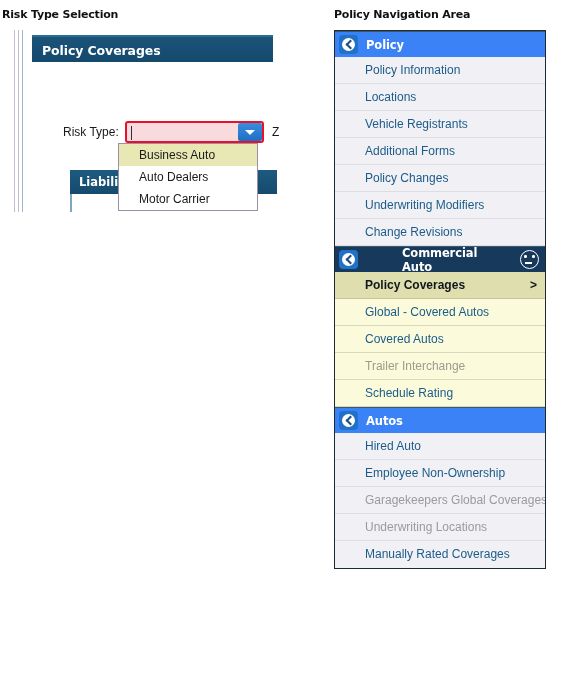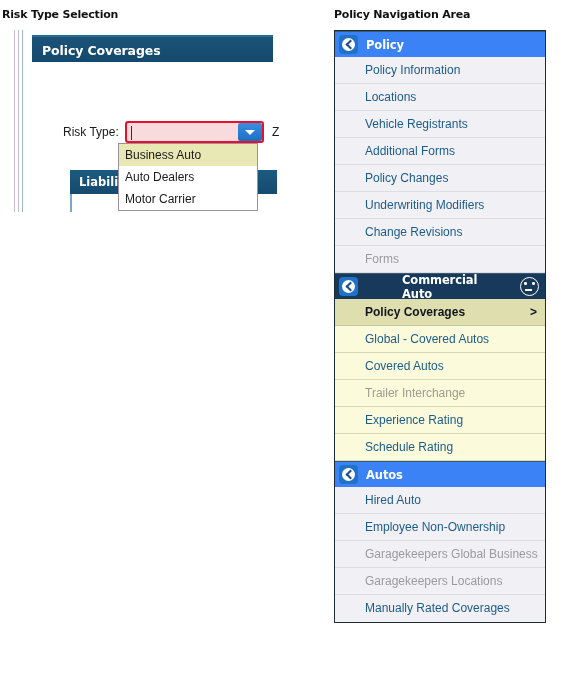--- a/index.html
+++ b/index.html
@@ -148,21 +148,21 @@
     top: 113px;
     width: 140px;
     background: #ffffff;
     border: 1px solid #9b8fa3;
     box-sizing: border-box;
     z-index: 40;
   }
   .opt {
     height: 22px;
     line-height: 22px;
-    padding-left: 6px;
+    padding-left: 20px;
     font-size: 12px;
     color: #1a1a1a;
     box-sizing: border-box;
     white-space: nowrap;
   }
   .opt.selected { background: #e8e8b4; }
 
   
   #liability-tab {
     position: absolute;
@@ -363,49 +363,47 @@
           </span>
           <span class="hdr-label">Policy</span>
         </div>
         <div class="nav-item"><span>Policy Information</span></div>
         <div class="nav-item"><span>Locations</span></div>
         <div class="nav-item"><span>Vehicle Registrants</span></div>
         <div class="nav-item"><span>Additional Forms</span></div>
         <div class="nav-item"><span>Policy Changes</span></div>
         <div class="nav-item"><span>Underwriting Modifiers</span></div>
         <div class="nav-item"><span>Change Revisions</span></div>
-        <div class="nav-item disabled"><span>Forms</span></div>
       </div>
       <div class="nav-group">
         <div class="nav-header navy">
           <span class="badge-icon">
             <span class="disc"></span>
           </span>
           <span class="hdr-label">Commercial Auto</span>
           <span class="face-icon">
             <span class="eye l"></span>
             <span class="eye r"></span>
             <span class="mouth"></span>
           </span>
         </div>
         <div class="nav-item selected"><span>Policy Coverages</span><span class="chev-right">&gt;</span></div>
         <div class="nav-item yellow"><span>Global - Covered Autos</span></div>
         <div class="nav-item yellow"><span>Covered Autos</span></div>
         <div class="nav-item yellow disabled"><span>Trailer Interchange</span></div>
-        <div class="nav-item yellow"><span>Experience Rating</span></div>
         <div class="nav-item yellow"><span>Schedule Rating</span></div>
       </div>
       <div class="nav-group">
         <div class="nav-header dark">
           <span class="badge-icon">
             <span class="disc"></span>
           </span>
           <span class="hdr-label">Autos</span>
         </div>
         <div class="nav-item"><span>Hired Auto</span></div>
         <div class="nav-item"><span>Employee Non-Ownership</span></div>
-        <div class="nav-item disabled"><span>Garagekeepers Global Business</span></div>
-        <div class="nav-item disabled"><span>Garagekeepers Locations</span></div>
+        <div class="nav-item disabled"><span>Garagekeepers Global Coverages</span></div>
+        <div class="nav-item disabled"><span>Underwriting Locations</span></div>
         <div class="nav-item"><span>Manually Rated Coverages</span></div>
       </div>
     </div>
 
 </div>
 
 </body></html>

